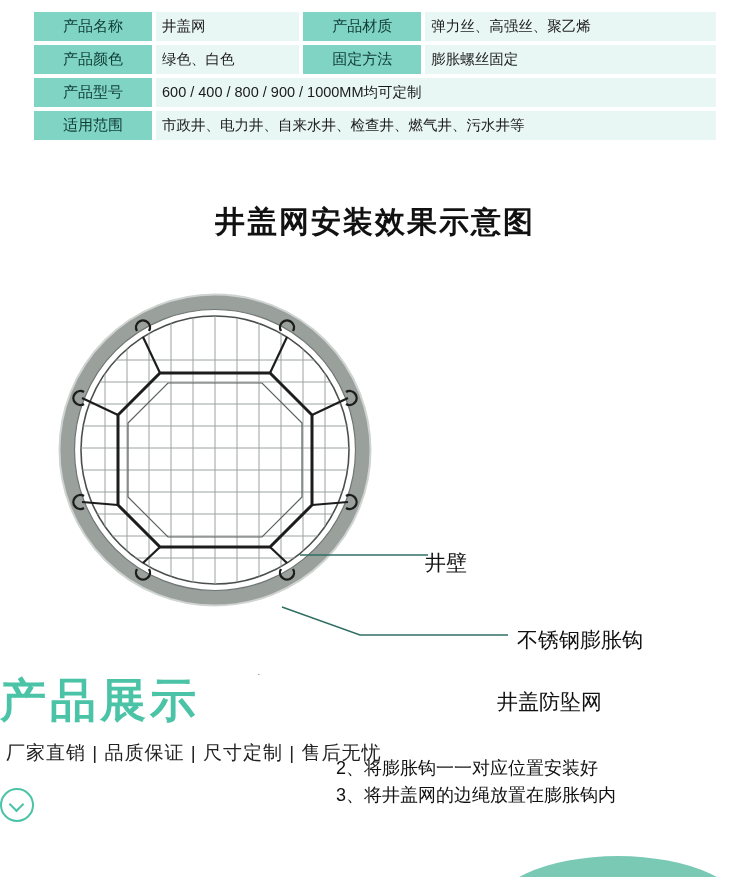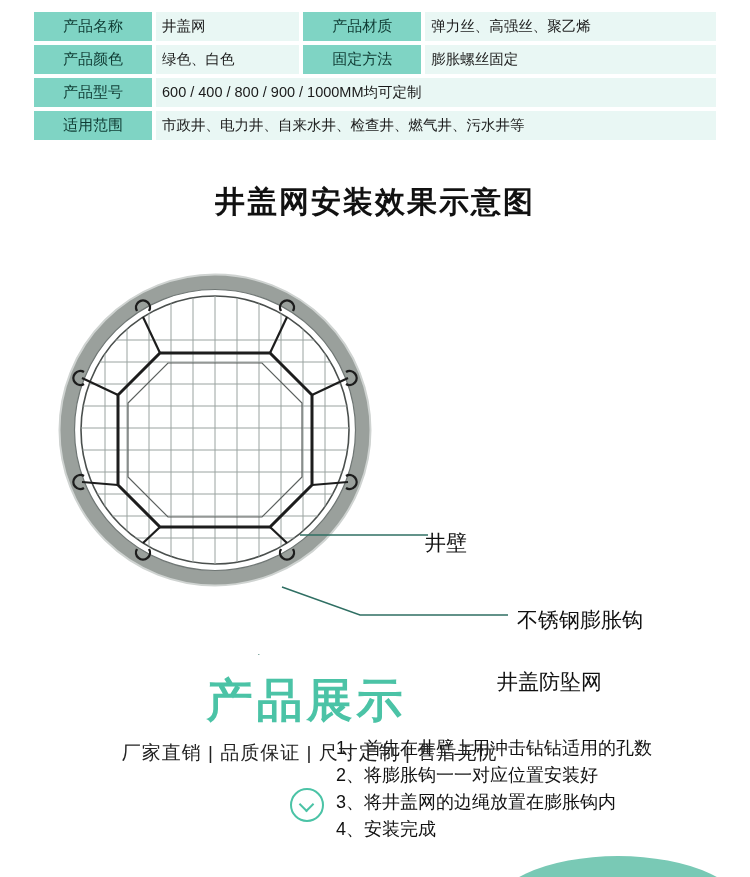--- a/index.html
+++ b/index.html
@@ -41,21 +41,21 @@
     padding: 5px 6px;
     white-space: nowrap;
   }
 
   
   .section-title {
     text-align: center;
     font-size: 30px;
     font-weight: bold;
     letter-spacing: 2px;
-    margin-top: 38px;
+    margin-top: 58px;
     color: #111;
   }
 
   
   .diagram-wrap {
     position: relative;
     width: 750px;
     height: 420px;
     margin-top: 12px;
   }
@@ -89,21 +89,20 @@
     white-space: nowrap;
   }
   .step-num { letter-spacing: 0px; }
 
   
   .promo {
     position: absolute;
     left: 0;
     top: 672px;
     width: 613px;
-    text-align: center;
   }
   .promo-title {
     font-size: 46px;
     font-weight: bold;
     color: #4bc3a6;
     letter-spacing: 4px;
     line-height: 56px;
   }
   .promo-sub {
     font-size: 19px;
@@ -252,31 +251,25 @@
       <path d="M258,420 L330,444 L488,444"></path>
     </g>
   </svg>
 
   <div class="callout-label cl-1">井壁</div>
   <div class="callout-label cl-2">不锈钢膨胀钩</div>
   <div class="callout-label cl-3">井盖防坠网</div>
 
   <div class="steps">
     <div class="step-line">
-      <span class="step-num">1、</span><span>首先在井壁上用冲击钻钻适用的孔数</span>
-    </div>
-    <div class="step-line">
       <span class="step-num">2、</span><span>将膨胀钩一一对应位置安装好</span>
     </div>
     <div class="step-line">
       <span class="step-num">3、</span><span>将井盖网的边绳放置在膨胀钩内</span>
     </div>
-    <div class="step-line">
-      <span class="step-num">4、</span><span>安装完成</span>
-    </div>
   </div>
 </div>
 
 <div class="promo">
   <div class="promo-title">产品展示</div>
   <div class="promo-sub">厂家直销 | 品质保证 | 尺寸定制 | 售后无忧</div>
   <div class="chev"></div>
 </div>
 
 <div class="bottom-teaser">

